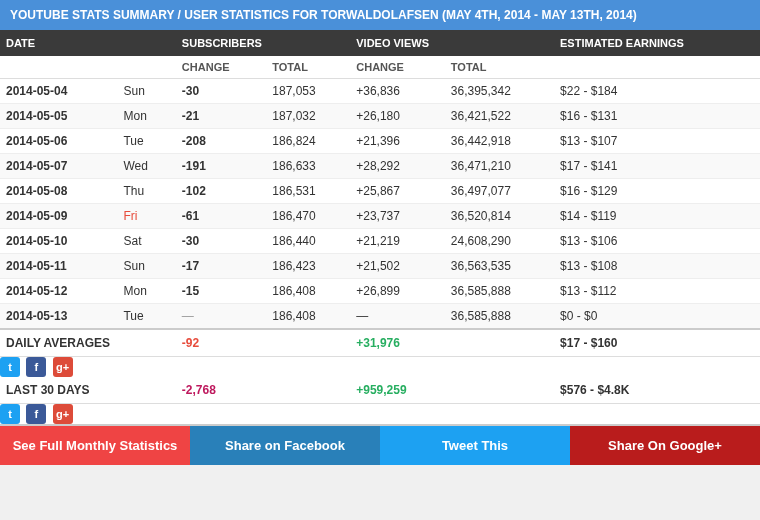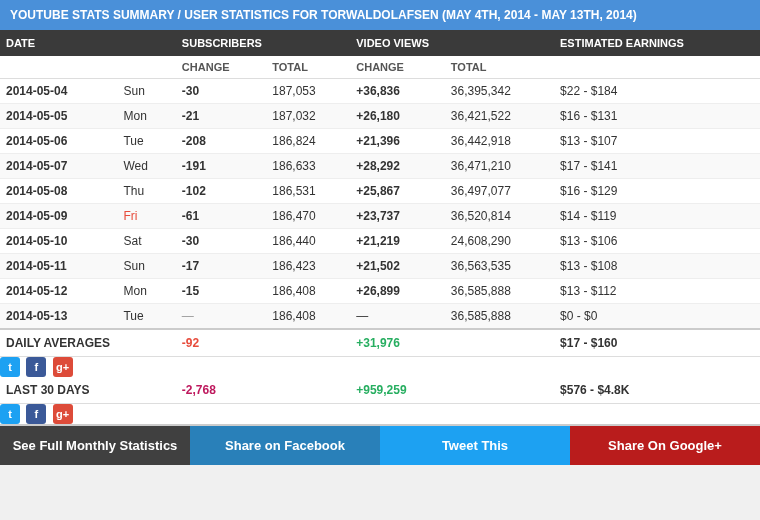--- a/index.html
+++ b/index.html
@@ -50,21 +50,21 @@
       border-bottom: 1px solid #eee;
       font-size: 12px;
       color: #333;
     }
     tr.data-row:nth-child(even) {
       background: #f9f9f9;
     }
     .date-cell { color: #333; font-weight: bold; }
     .day-cell { color: #888; }
     .neg { color: #e74c3c; font-weight: bold; }
-    .pos { color: #27ae60; font-weight: bold; }
+    .pos { color: #27ae60; font-weight: normal; }
     .dash { color: #999; }
     .averages-row td {
       padding: 6px 6px;
       font-weight: bold;
       color: #333;
       border-top: 2px solid #ccc;
       border-bottom: 1px solid #ddd;
     }
     .social-icon {
       display: inline-block;
@@ -98,21 +98,21 @@
       flex: 1;
       padding: 12px 8px;
       font-size: 13px;
       font-weight: bold;
       color: white;
       border: none;
       cursor: pointer;
       text-align: center;
       text-transform: none;
     }
-    .btn-orange { background: #404040; }
+    .btn-orange { background: #ef4444; }
     .btn-blue { background: #2980b9; }
     .btn-teal { background: #1da1f2; }
     .btn-red { background: #b91c1c; }
   </style>
 </head>
 <body>
 
 <div class="container">
 
   <div class="header">

